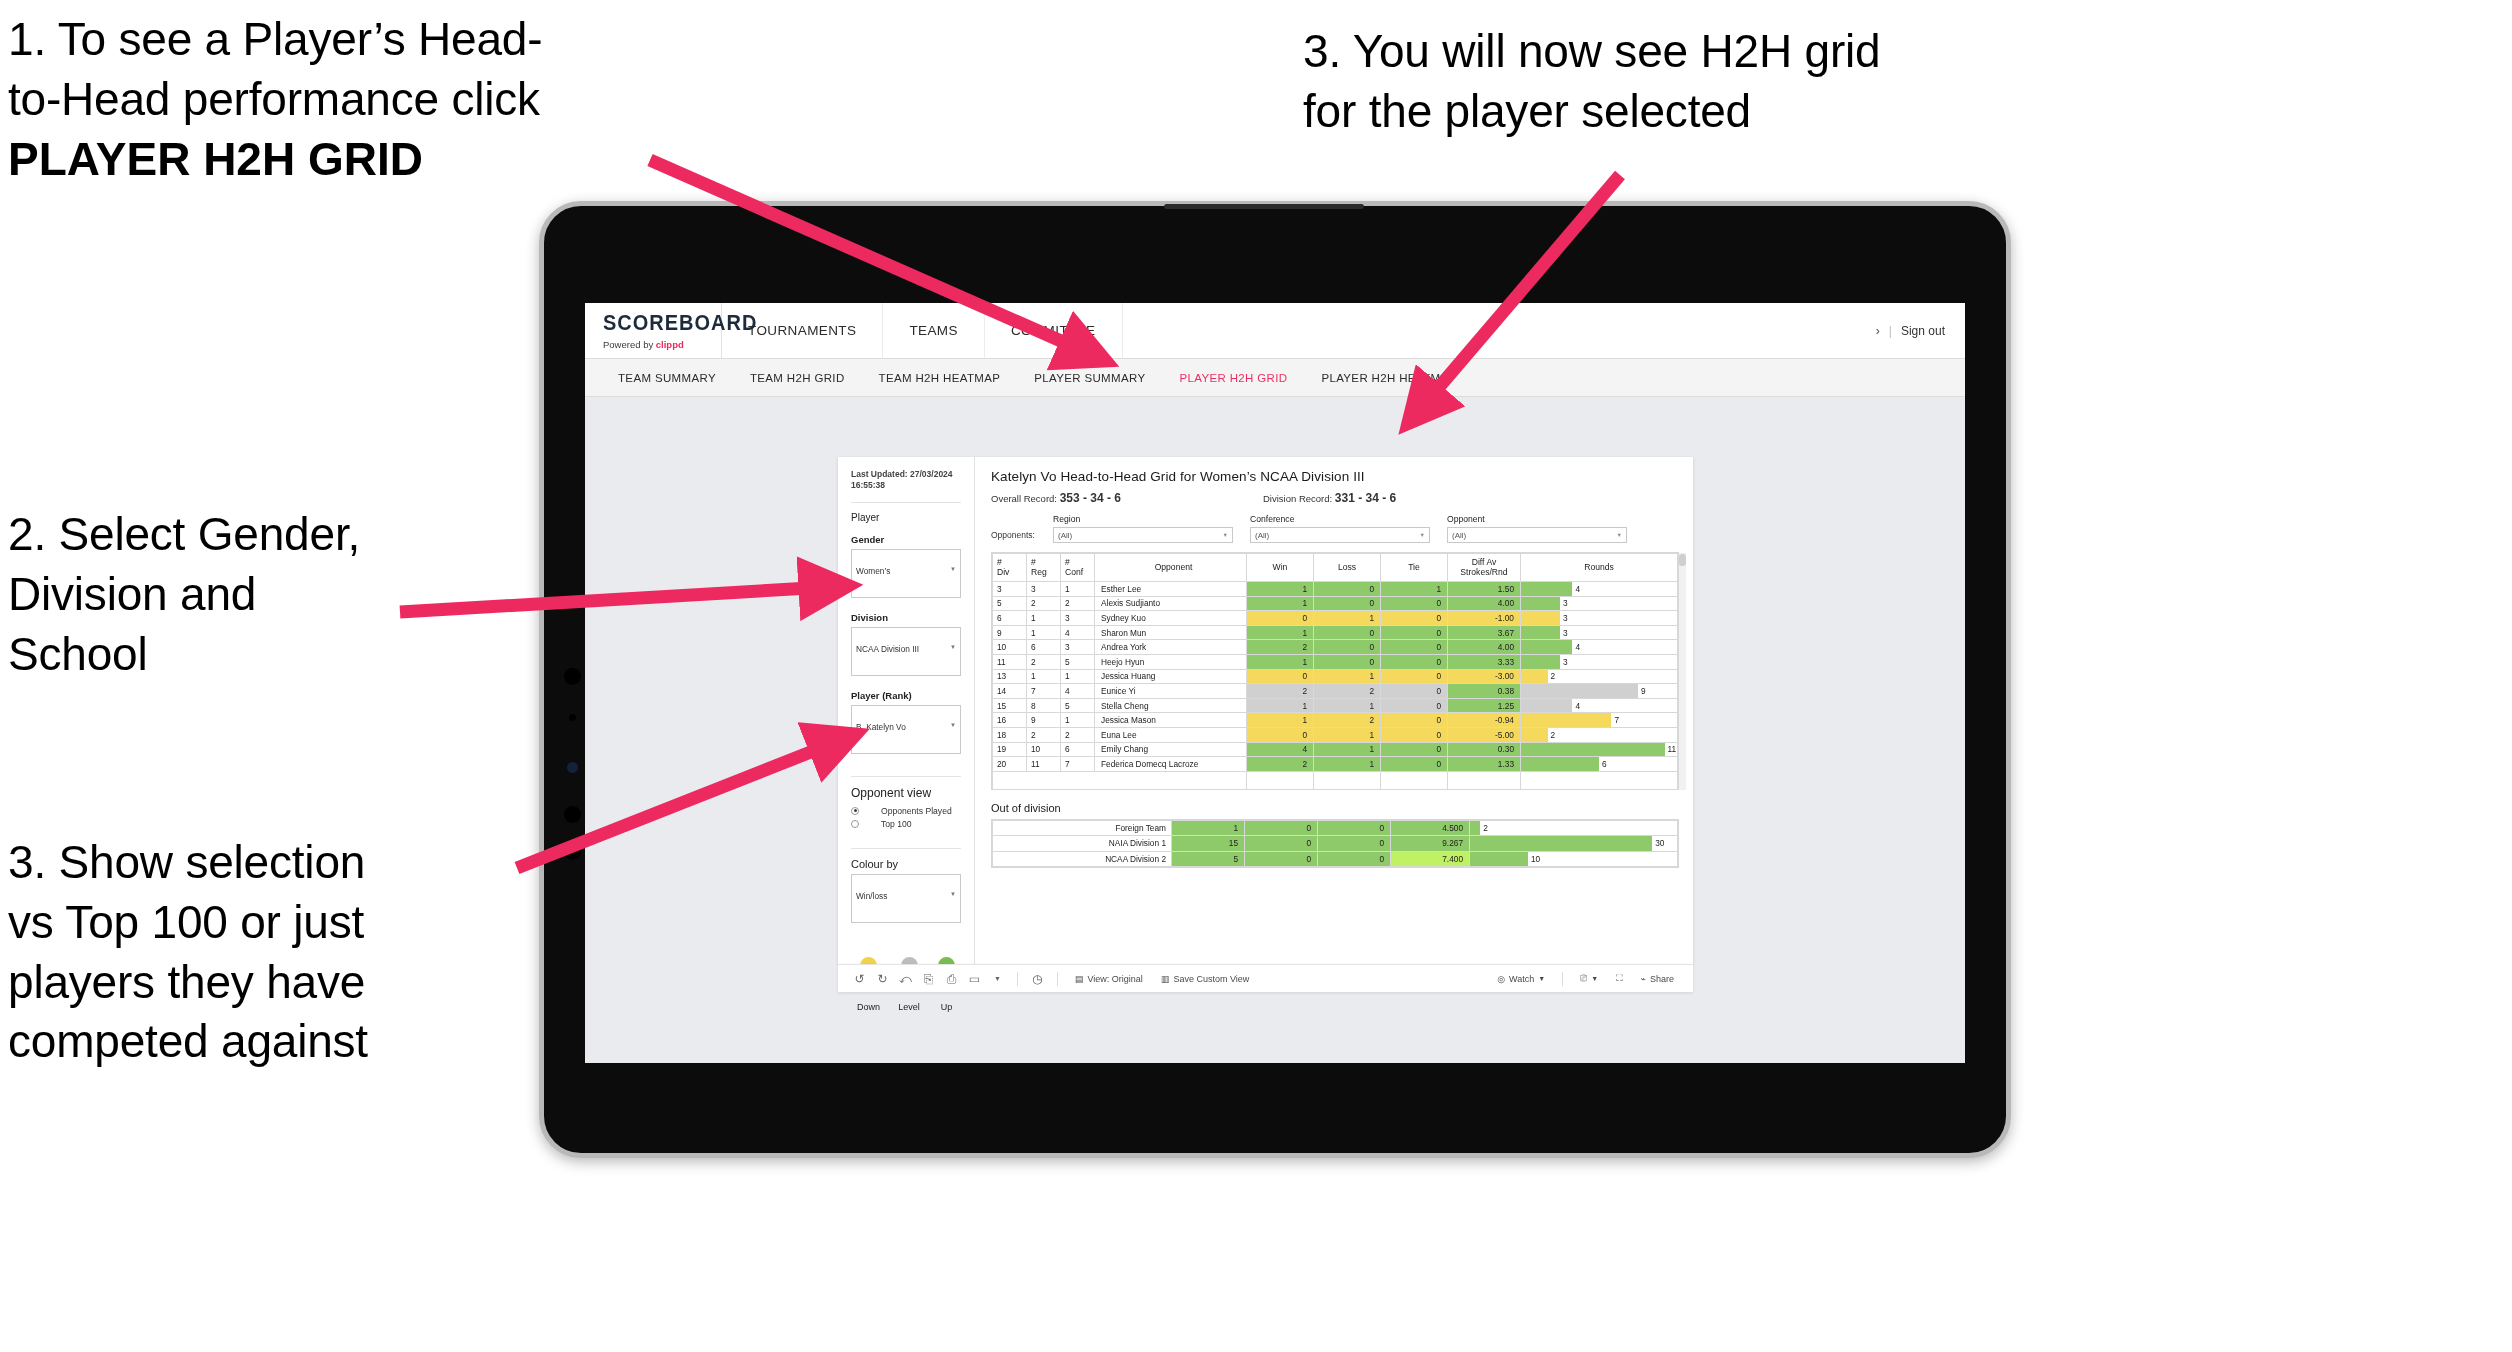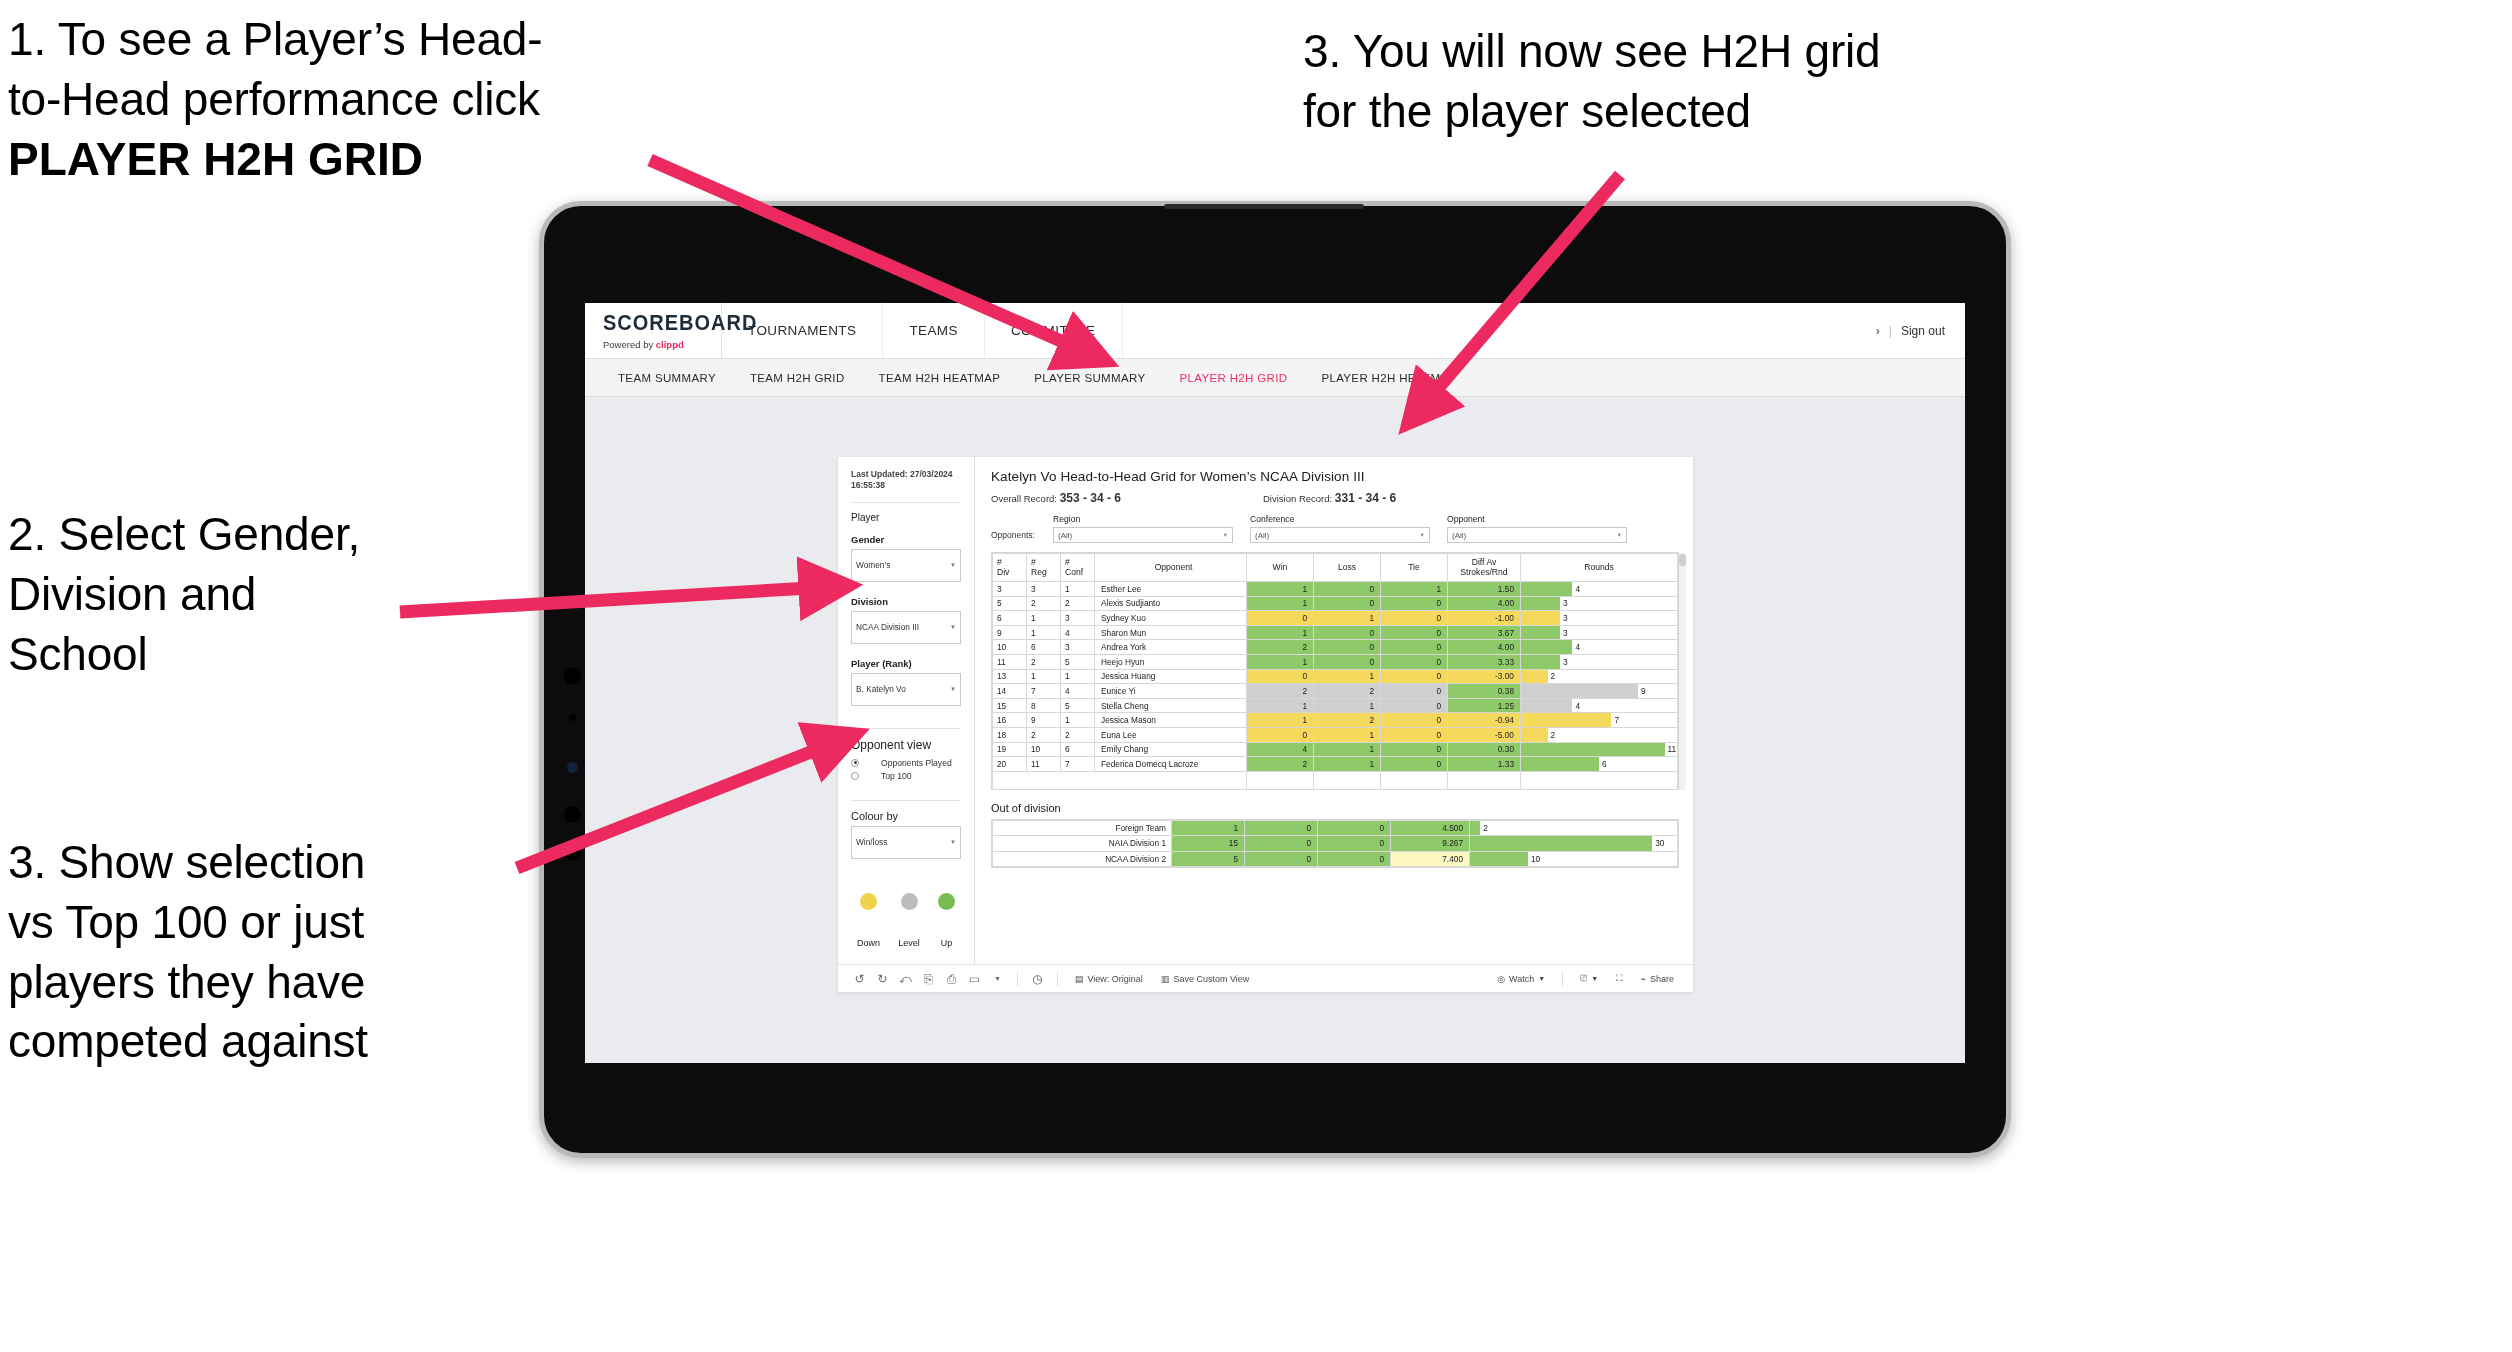--- a/index.html
+++ b/index.html
@@ -60,22 +60,22 @@
   .canvas{position:relative;height:668px;background:#e9ebee;}
   .viz{position:absolute;left:253px;top:60px;width:855px;height:507px;background:#fff;
        box-shadow:0 1px 3px rgba(0,0,0,.14);display:flex;}
 
   
   .fpane{width:137px;border-right:1px solid #e0e0e0;padding:12px 13px 0 13px;box-sizing:border-box;}
   .lastupd{font-size:8.5px;color:#444;line-height:1.35;font-weight:600;}
   .hr{border-top:1px solid #e3e3e3;margin:10px 0 9px;}
   .fh{font-size:10px;color:#222;font-weight:400;margin:2px 0 11px;}
   .flabel{font-size:9.5px;color:#222;font-weight:700;margin-bottom:4px;}
-  .fsel{height:15px;border:1px solid #c9c9c9;background:#fff;display:flex;align-items:center;
-        justify-content:space-between;padding:8px 4px;font-size:8.3px;color:#333;margin-bottom:14px;}
+  .fsel{height:15px;border:1px solid #c9c9c9;background:#fff;display:flex;
+        justify-content:space-between;padding:16px 4px;font-size:8.3px;color:#333;margin-bottom:14px;}
   .fsel .cv{font-size:6px;color:#777;}
   .fh2{font-size:12px;color:#222;margin:2px 0 6px;}
   .radio{display:flex;align-items:center;gap:22px;font-size:8.6px;color:#333;margin-bottom:3px;}
   .rb{width:8px;height:8px;border:1px solid #9a9a9a;border-radius:50%;box-sizing:border-box;background:#fff;
       display:inline-block;position:relative;}
   .rb.on::after{content:"";position:absolute;left:1.5px;top:1.5px;width:3px;height:3px;border-radius:50%;background:#3c3c3c;}
   .legend{display:flex;justify-content:space-between;margin-top:34px;padding:0 6px;}
   .lg{display:flex;flex-direction:column;align-items:center;gap:28px;}
   .dot{width:17px;height:17px;border-radius:50%;}
   .lgl{font-size:9px;color:#222;}
@@ -541,21 +541,21 @@
                       <span class="fill" style="width:88%;background:#8ec96a"></span>
                       <span class="lab" style="left:88%">30</span>
                     </div>
                   </td>
                 </tr>
                 <tr>
                   <td class="c-ood">NCAA Division 2</td>
                   <td class="c-num" style="background:#8ec96a">5</td>
                   <td class="c-num" style="background:#8ec96a">0</td>
                   <td class="c-num" style="background:#8ec96a">0</td>
-                  <td class="c-diff" style="background:#fef9c3">7.400</td>
+                  <td class="c-diff" style="background:#bef264">7.400</td>
                   <td class="c-rounds">
                     <div class="bar">
                       <span class="fill" style="width:28%;background:#8ec96a"></span>
                       <span class="lab" style="left:28%">10</span>
                     </div>
                   </td>
                 </tr>
               </tbody>
           </table>
         </div>

